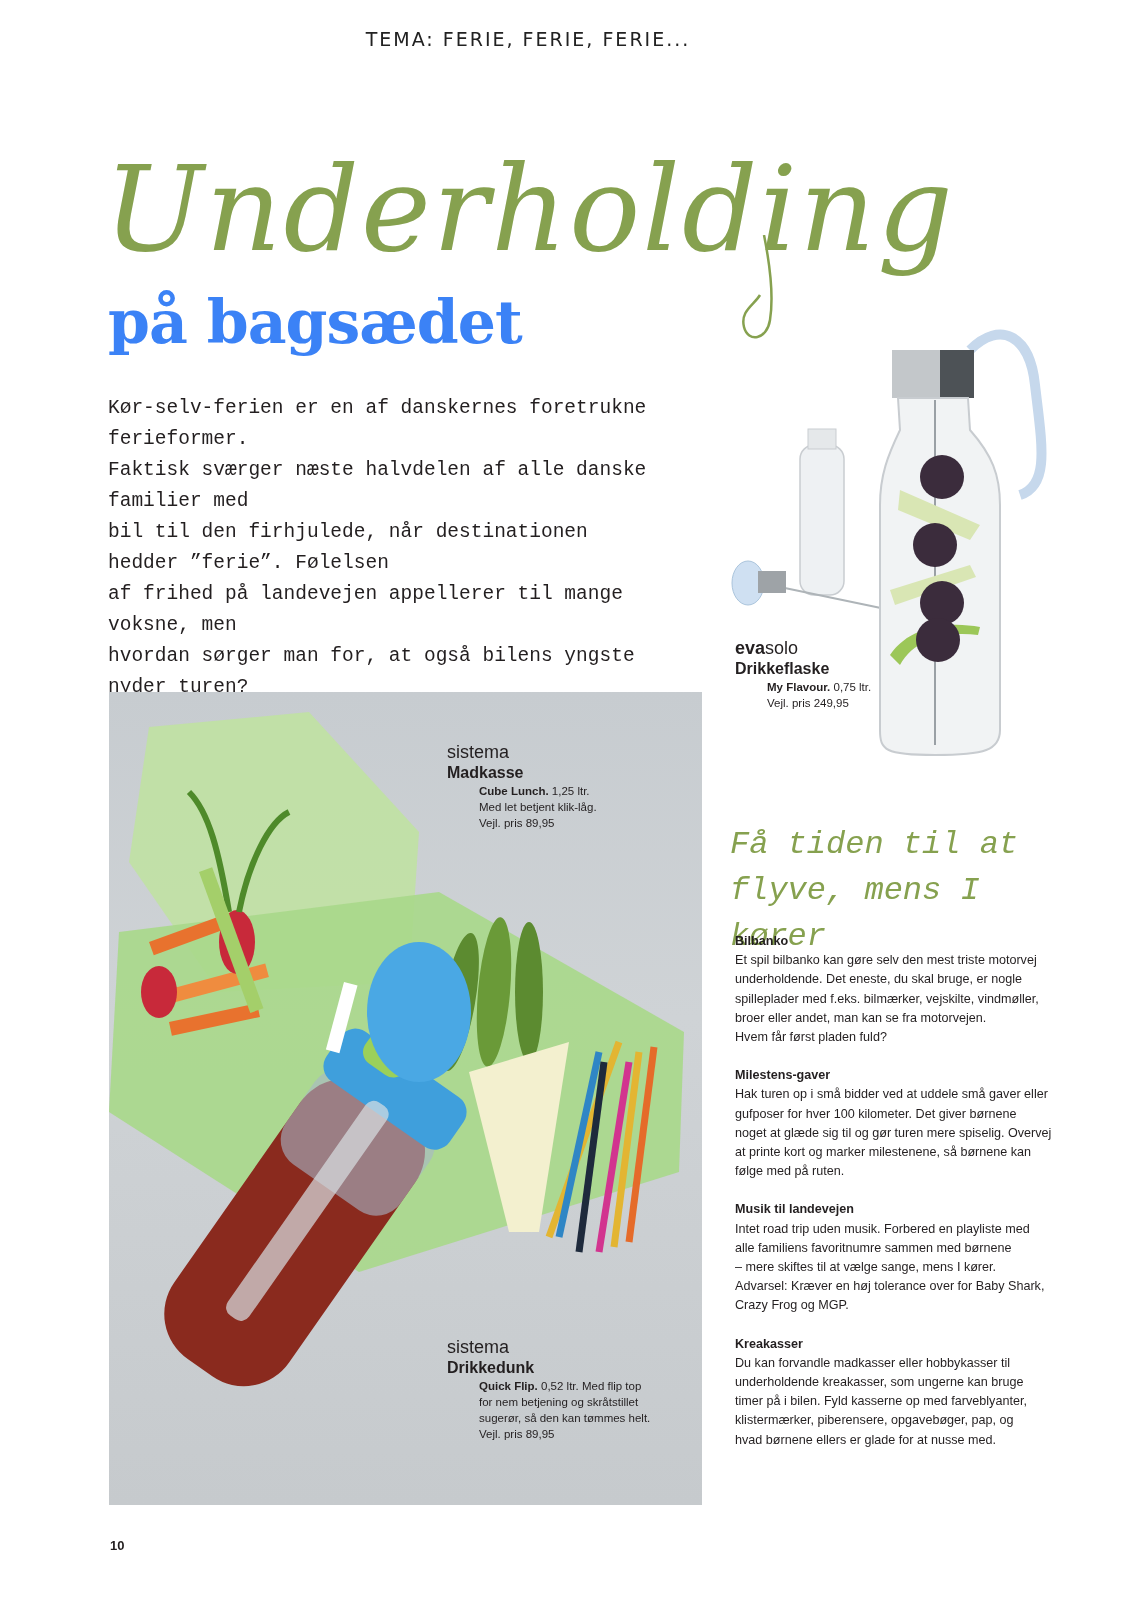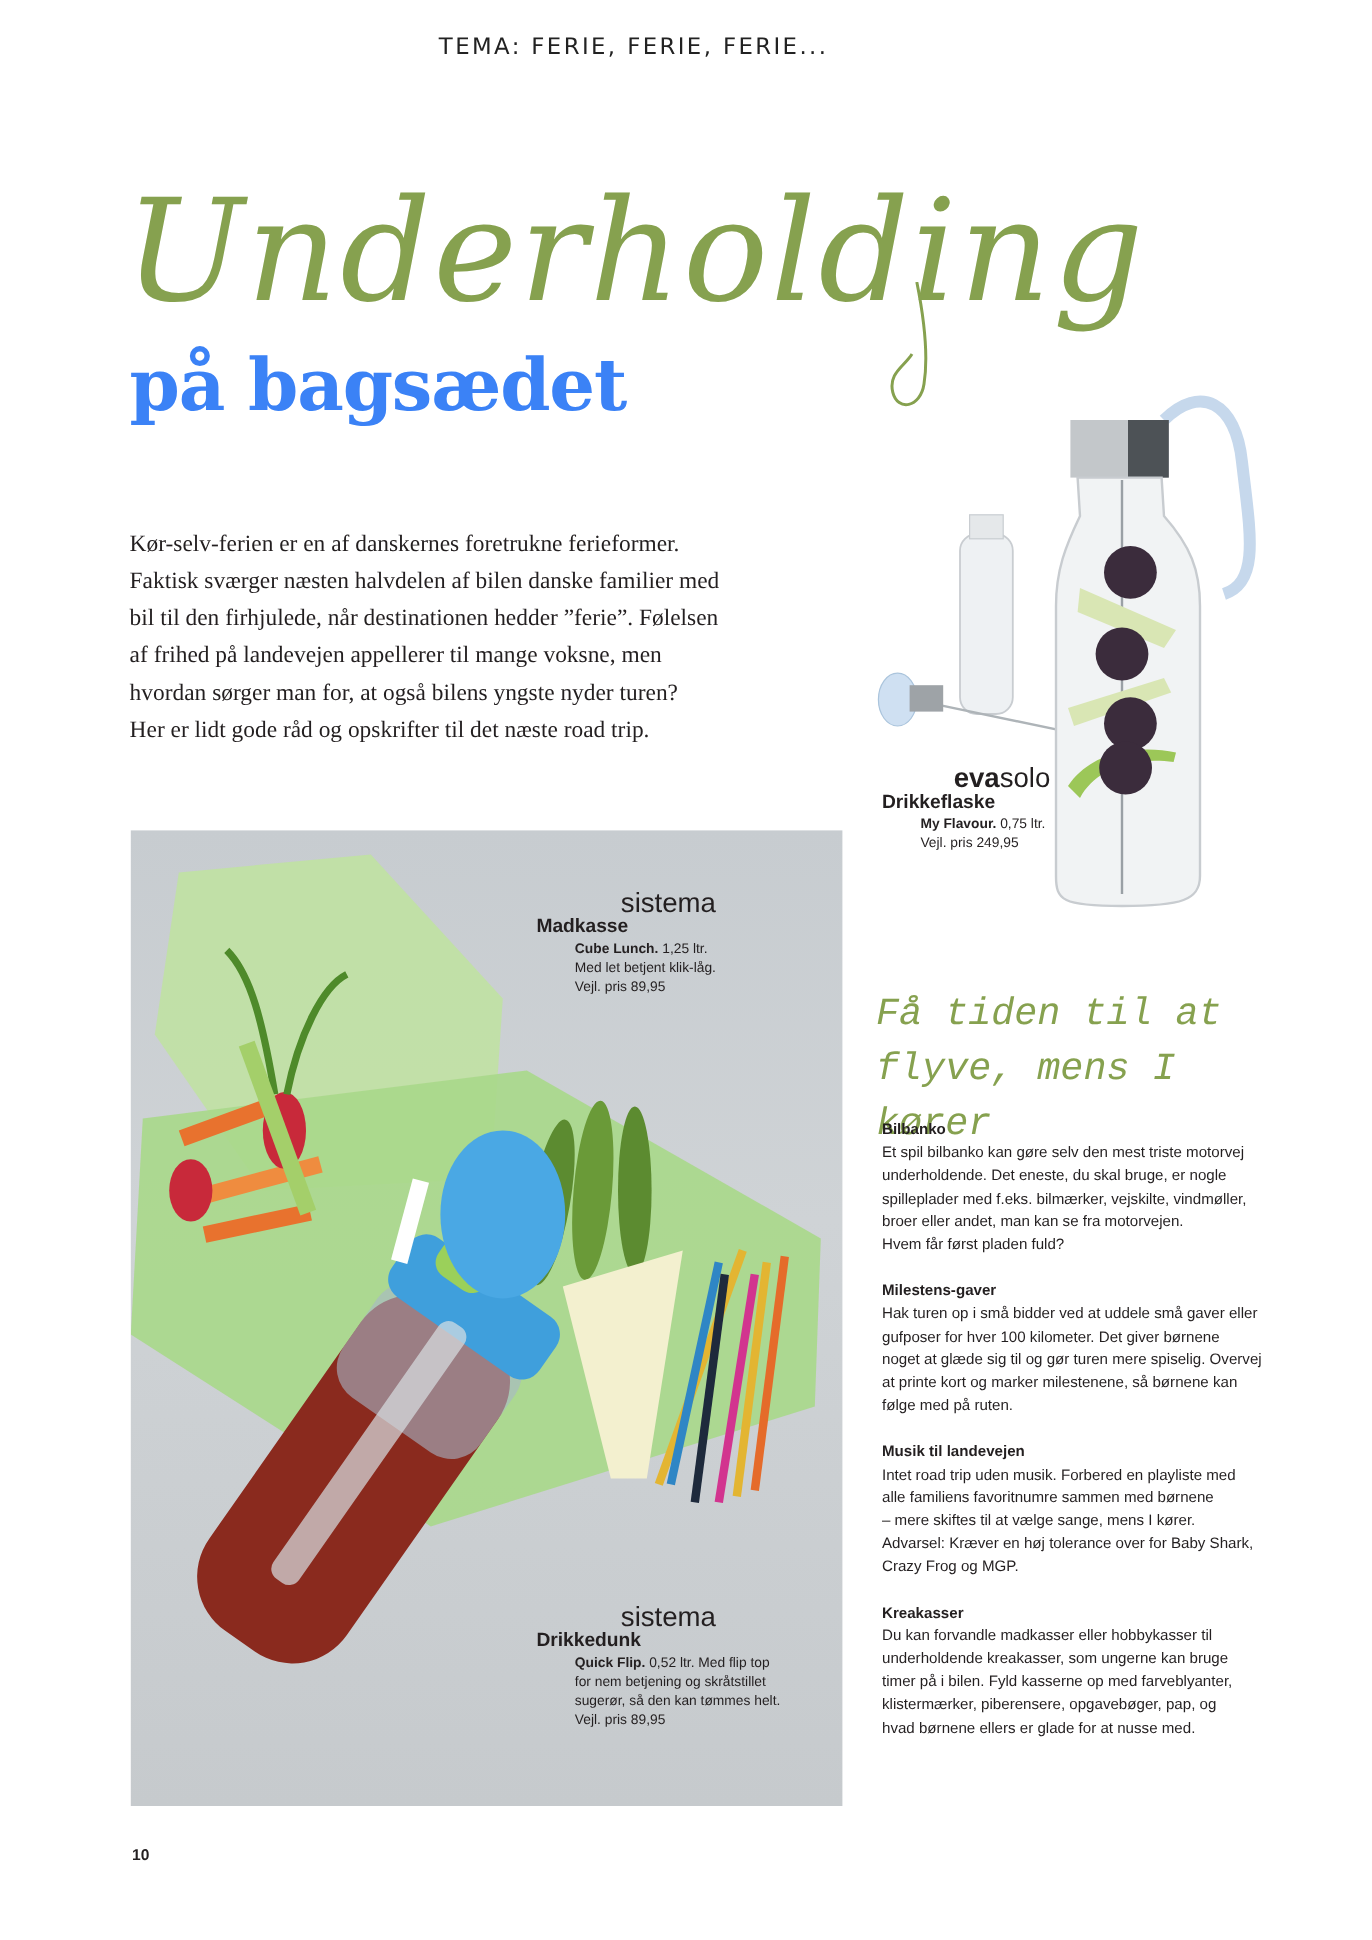--- a/index.html
+++ b/index.html
@@ -10,29 +10,29 @@
   .kicker { left: 0; width: 1056px; top: 28px; text-align: center;
             font-family: "DejaVu Sans", sans-serif; font-size: 19px; letter-spacing: 2px; color: #222; }
 
   .script-title { left: 104px; top: 150px; font-family: "DejaVu Serif", serif; font-style: italic;
                   font-weight: 300; font-size: 118px; color: #86a14f; letter-spacing: 2px; line-height: 1; }
   .script-g-tail { left: 730px; top: 235px; width: 48px; height: 110px; }
 
   .serif-title { left: 108px; top: 292px; font-family: "DejaVu Serif", serif; font-weight: bold;
                  font-size: 60px; color: #3b82f6; line-height: 1; letter-spacing: -1px; }
 
-  .intro { left: 108px; top: 393px; width: 540px; font-family: Liberation Serif, serif;
-           font-size: 19.5px; line-height: 31px; color: #231f20; margin-top: 45px; }
+  .intro { left: 108px; top: 393px; width: 540px; font-family: Liberation Mono, monospace;
+           font-size: 19.5px; line-height: 31px; color: #231f20; }
   .intro p { margin: 0; }
 
   
   .bottle-area { left: 730px; top: 325px; width: 340px; height: 450px; }
 
   .product-caption { font-family: "Liberation Sans", sans-serif; color: #231f20; }
-  .product-caption .brand { font-size: 23px; letter-spacing: 0; line-height: 20px; text-align: center; }
+  .product-caption .brand { font-size: 18px; letter-spacing: 0; line-height: 20px; }
   .product-caption .brand b { font-weight: bold; }
   .product-caption .name { font-weight: bold; font-size: 16px; line-height: 21px; }
   .product-caption .line { font-size: 11.5px; line-height: 16px; padding-left: 32px; }
   .product-caption .line b { font-weight: bold; }
 
   .eva-caption { left: 735px; top: 638px; width: 200px; }
 
   
   .photo { left: 109px; top: 692px; width: 593px; height: 813px;
            background: linear-gradient(180deg, #c7ccd0 0%, #cfd3d6 40%, #c6cacd 100%); overflow: hidden; }
@@ -58,21 +58,21 @@
 <div class="abs kicker">TEMA: FERIE, FERIE, FERIE...</div>
 
 <div class="abs script-title">Underholding</div>
 <svg class="abs script-g-tail" viewBox="0 0 48 110">
   <path d="M34 0 C40 30 44 60 40 85 C37 105 18 108 14 92 C10 76 24 70 30 60" fill="none" stroke="#86a14f" stroke-width="2.5"></path>
 </svg>
 <div class="abs serif-title">på bagsædet</div>
 
 <div class="abs intro">
   <p>Kør-selv-ferien er en af danskernes foretrukne ferieformer.</p>
-  <p>Faktisk sværger næsten halvdelen af bilen danske familier med</p>
+  <p>Faktisk sværger næste halvdelen af alle danske familier med</p>
   <p>bil til den firhjulede, når destinationen hedder ”ferie”. Følelsen</p>
   <p>af frihed på landevejen appellerer til mange voksne, men</p>
   <p>hvordan sørger man for, at også bilens yngste nyder turen?</p>
   <p>Her er lidt gode råd og opskrifter til det næste road trip.</p>
 </div>
 
 <svg class="abs bottle-area" viewBox="0 0 340 450">
 
   <rect x="70" y="120" width="44" height="150" rx="14" fill="#eef1f3" stroke="#c9cdd1" stroke-width="1.5"></rect>
   <rect x="78" y="104" width="28" height="20" fill="#e5e8ea" stroke="#c9cdd1"></rect>

